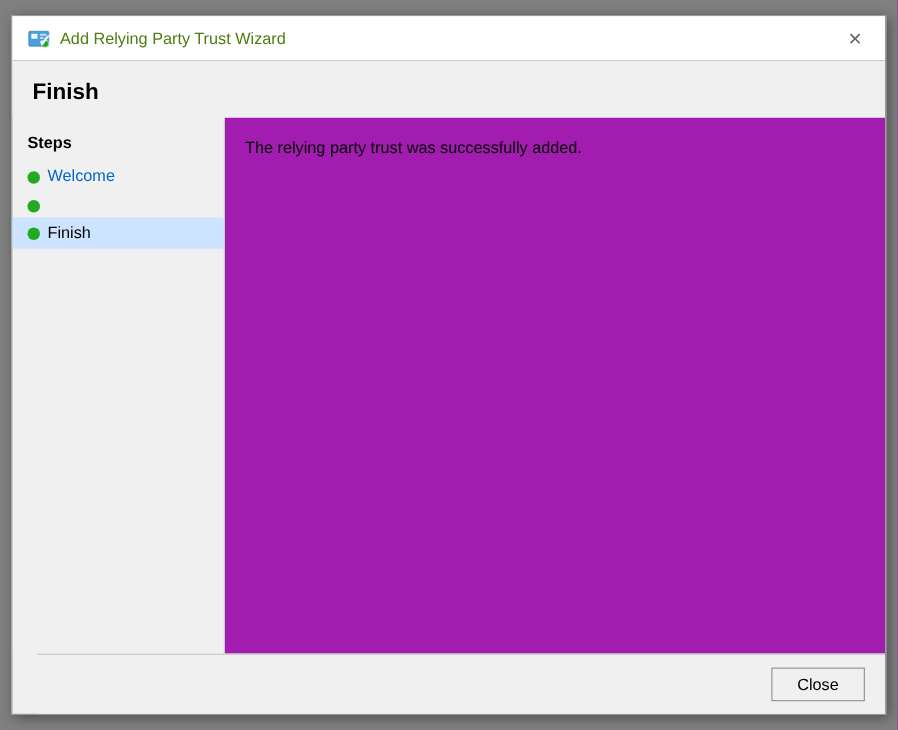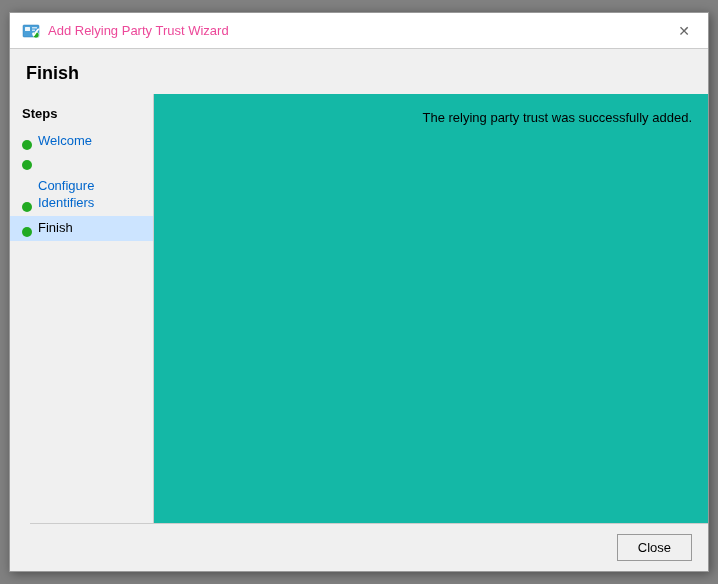--- a/index.html
+++ b/index.html
@@ -54,21 +54,21 @@
       justify-content: center;
     }
 
     .title-icon svg {
       width: 18px;
       height: 18px;
     }
 
     .title-text {
       font-size: 13px;
-      color: #ec4899;
+      color: #4d7c0f;
     }
 
     .close-btn {
       width: 24px;
       height: 24px;
       display: flex;
       align-items: center;
       justify-content: center;
       cursor: pointer;
       font-size: 14px;
@@ -85,37 +85,37 @@
       background: #f0f0f0;
     }
 
     .content-area {
       display: flex;
       flex: 1;
       overflow: hidden;
     }
 
     .sidebar {
-      width: 144px;
+      width: 170px;
       border-right: 1px solid #ccc;
       background: #f0f0f0;
       padding: 8px 0;
       flex-shrink: 0;
     }
 
     .sidebar-header {
       font-weight: bold;
       padding: 4px 12px 8px 12px;
       font-size: 13px;
       color: #000;
     }
 
     .sidebar-item {
       display: flex;
-      align-items: flex-end;
+      align-items: center;
       padding: 4px 12px;
       cursor: pointer;
       gap: 6px;
       line-height: 1.3;
     }
 
     .sidebar-item.active {
       background: #cce4ff;
     }
 
@@ -132,24 +132,23 @@
       color: #0066cc;
       font-size: 13px;
     }
 
     .sidebar-item.active .step-label {
       color: #000;
     }
 
     .main-content {
       flex: 1;
-      background: #14b8a6;
+      background: #a21caf;
       padding: 16px;
       overflow: auto;
-      text-align: right;
     }
 
     .success-message {
       font-size: 13px;
       color: #000;
       margin-top: 0;
     }
 
     .footer {
       border-top: 1px solid #ccc;
@@ -199,24 +198,20 @@
       <div class="sidebar-header">Steps</div>
 
       <div id="sidebar-steps">
           <div class="sidebar-item">
             <div class="step-dot"></div>
             <span class="step-label">Welcome</span>
           </div>
           <div class="sidebar-item">
             <div class="step-dot"></div>
           </div>
-          <div class="sidebar-item">
-            <div class="step-dot"></div>
-            <span class="step-label">Configure Identifiers</span>
-          </div>
           <div class="sidebar-item active">
             <div class="step-dot"></div>
             <span class="step-label">Finish</span>
           </div>
         </div>
     </div>
 
     <div class="main-content">
       <p class="success-message">The relying party trust was successfully added.</p>
     </div>

